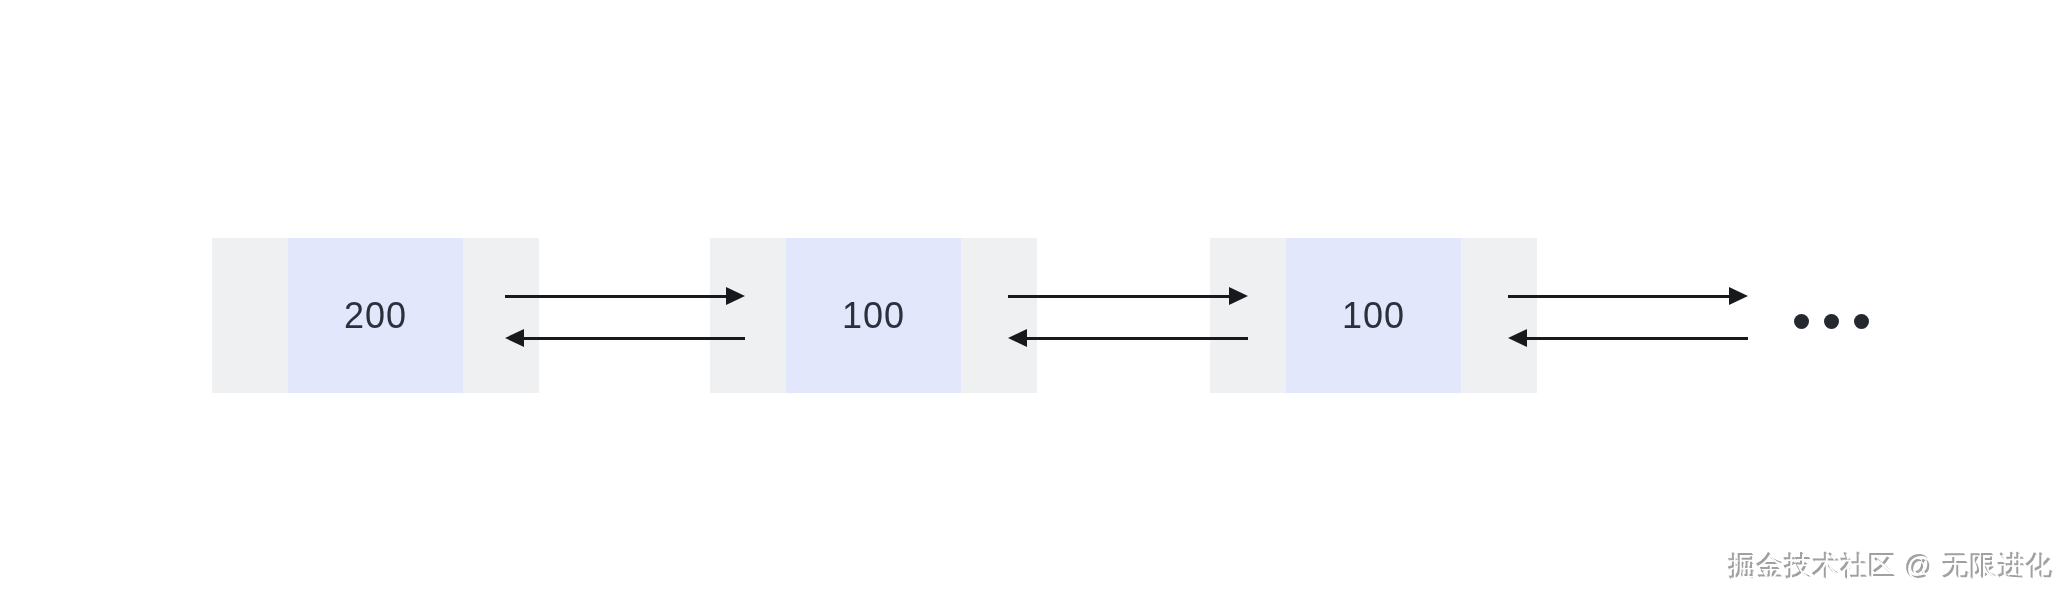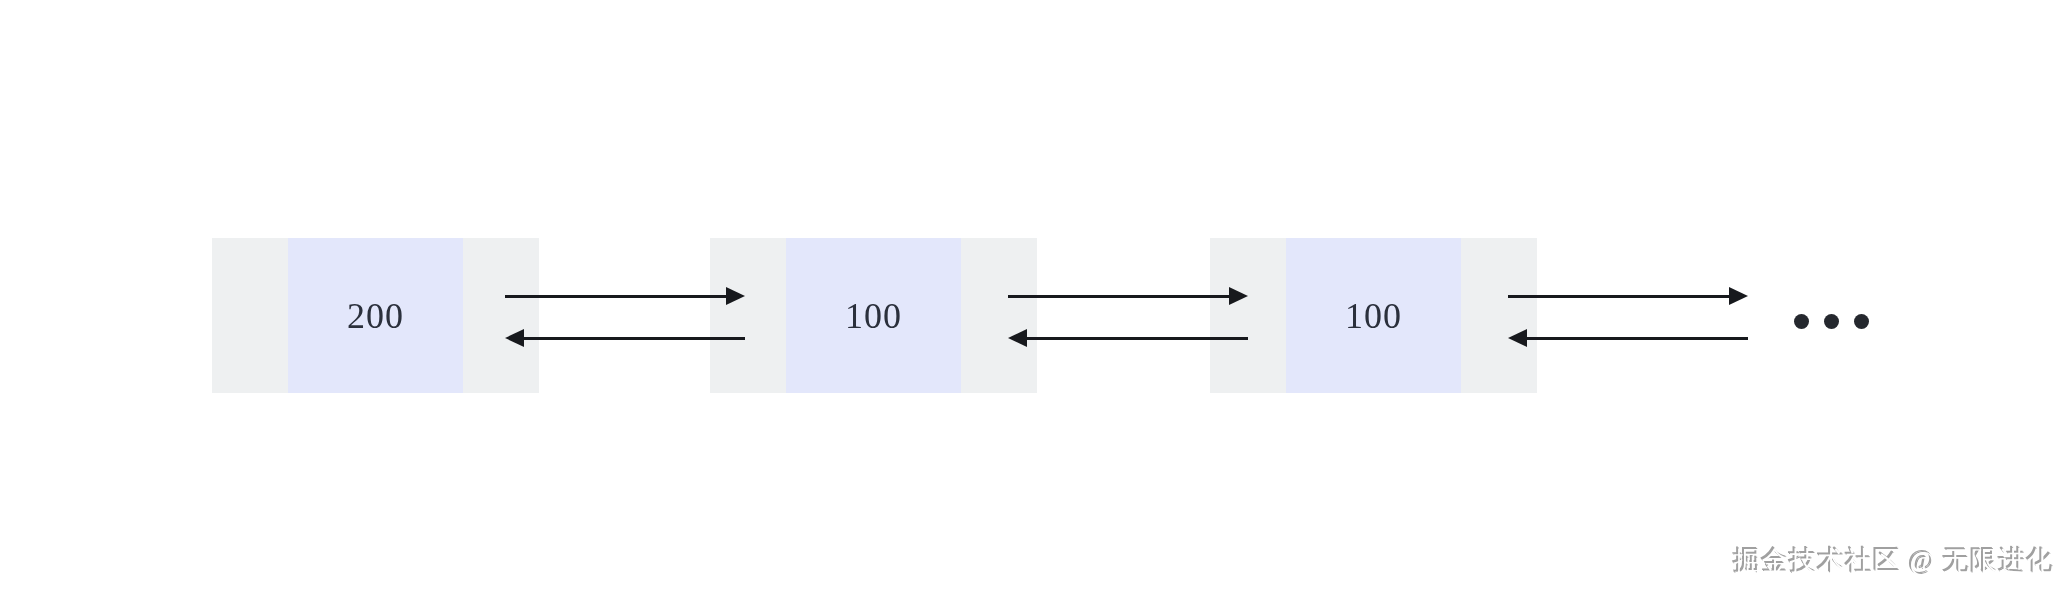--- a/index.html
+++ b/index.html
@@ -3,21 +3,21 @@
 <meta charset="utf-8">
 <style>
   :root{
     --section-bg:#eef0f1;
     --value-bg:#e3e7fb;
     --value-color:#2b303c;
     --arrow-color:#17191d;
     --dot-color:#25282e;
     --watermark-color:#a0a0a0;
   }
-  *{box-sizing:border-box;margin:0;padding:0;font-family:Liberation Serif, serif;}
+  *{box-sizing:border-box;margin:0;padding:0;}
   html,body{width:2069px;height:593px;background:#ffffff;overflow:hidden;}
   body{font-family:"Liberation Sans","DejaVu Sans",sans-serif;}
   .canvas{position:relative;width:2069px;height:593px;background:#ffffff;}
 
   
   .node{position:absolute;top:238px;width:327px;height:155px;display:flex;}
   .cell-side{width:76px;height:100%;background:var(--section-bg);}
   .cell-value{flex:1;height:100%;background:var(--value-bg);
     display:flex;align-items:center;justify-content:center;
     font-size:36px;color:var(--value-color);letter-spacing:1px;}
@@ -39,21 +39,21 @@
   .head{position:absolute;top:0;width:0;height:0;
     border-top:9px solid transparent;border-bottom:9px solid transparent;}
   .head-right{right:0;border-left:19px solid var(--arrow-color);}
   .head-left{left:0;border-right:19px solid var(--arrow-color);}
 
   
   .ellipsis{position:absolute;left:1794px;top:314px;display:flex;gap:15px;}
   .dot{width:15px;height:15px;border-radius:50%;background:var(--dot-color);}
 
   
-  .watermark{position:absolute;right:14px;bottom:14px;
+  .watermark{position:absolute;right:14px;bottom:8px;
     font-size:27px;color:#ffffff;letter-spacing:1px;
     text-shadow:-2px -2px 0 var(--watermark-color),
                 -1px -1px 0 var(--watermark-color),
                  1px  1px 1px rgba(255,255,255,0.9);}
 </style>
 </head>
 <body>
 
 <div class="canvas">
 

